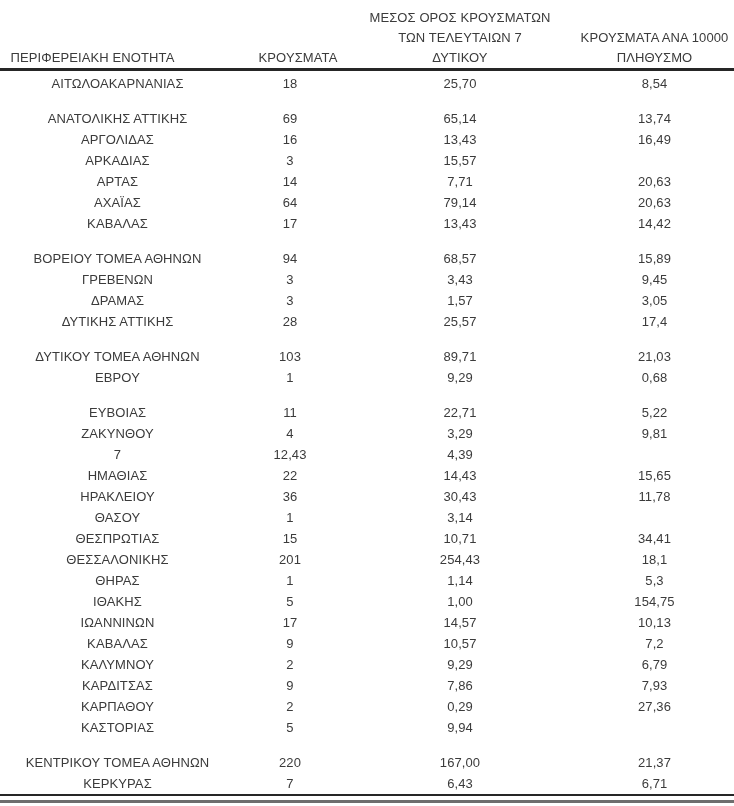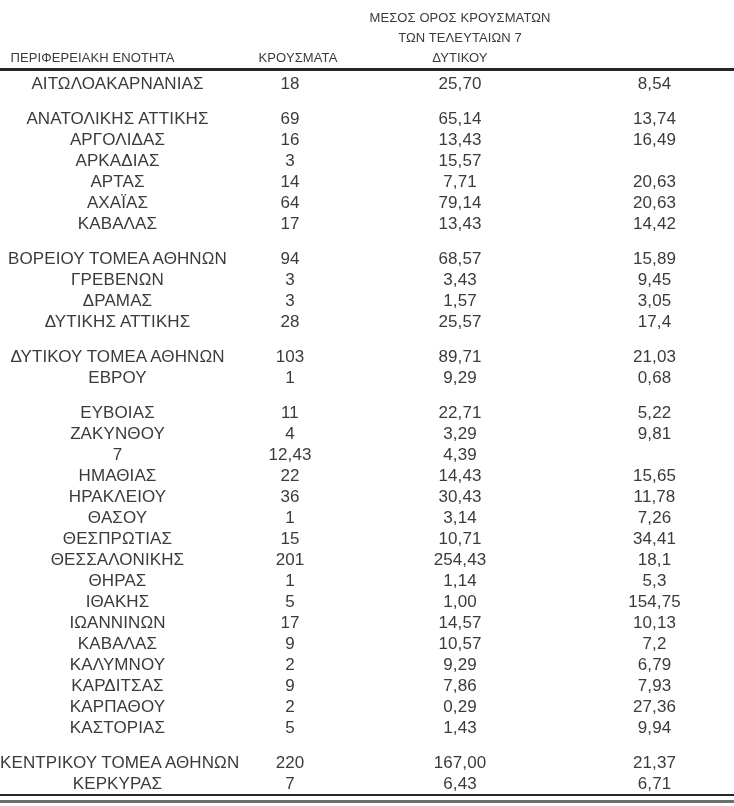--- a/index.html
+++ b/index.html
@@ -41,21 +41,21 @@
     height: 3px;
     background: var(--rule-dark, #262626);
   }
   
   .tbody { margin-top: 2px; }
   .row {
     display: grid;
     grid-template-columns: 235px 110px 230px 159px;
     height: 21px;
     line-height: 21px;
-    font-size: 17px;
+    font-size: 13px;
     letter-spacing: 0.1px;
   }
   .cell {
     text-align: center;
     white-space: nowrap;
     overflow: visible;
   }
   .spacer { height: 14px; }
   
   .bottom-rule-dark {
@@ -78,20 +78,24 @@
       <span class="hline">ΠΕΡΙΦΕΡΕΙΑΚΗ ΕΝΟΤΗΤΑ</span>
     </div>
     <div class="hcol hcol-2">
       <span class="hline">ΚΡΟΥΣΜΑΤΑ</span>
     </div>
     <div class="hcol hcol-3">
       <span class="hline">ΜΕΣΟΣ ΟΡΟΣ ΚΡΟΥΣΜΑΤΩΝ</span>
       <span class="hline">ΤΩΝ ΤΕΛΕΥΤΑΙΩΝ 7</span>
       <span class="hline">ΔΥΤΙΚΟΥ</span>
     </div>
+    <div class="hcol hcol-4">
+      <span class="hline">ΚΡΟΥΣΜΑΤΑ ΑΝΑ 10000</span>
+      <span class="hline">ΠΛΗΘΥΣΜΟ</span>
+    </div>
   </div>
 
   <div class="header-rule"></div>
 
   <div class="tbody">
       <div class="row">
         <div class="cell">ΑΙΤΩΛΟΑΚΑΡΝΑΝΙΑΣ</div>
         <div class="cell">18</div>
         <div class="cell">25,70</div>
         <div class="cell">8,54</div>
@@ -197,21 +201,20 @@
       <div class="row">
         <div class="cell">ΗΡΑΚΛΕΙΟΥ</div>
         <div class="cell">36</div>
         <div class="cell">30,43</div>
         <div class="cell">11,78</div>
       </div>
       <div class="row">
         <div class="cell">ΘΑΣΟΥ</div>
         <div class="cell">1</div>
         <div class="cell">3,14</div>
-        <div class="cell">7,26</div>
       </div>
       <div class="row">
         <div class="cell">ΘΕΣΠΡΩΤΙΑΣ</div>
         <div class="cell">15</div>
         <div class="cell">10,71</div>
         <div class="cell">34,41</div>
       </div>
       <div class="row">
         <div class="cell">ΘΕΣΣΑΛΟΝΙΚΗΣ</div>
         <div class="cell">201</div>
@@ -256,21 +259,20 @@
       </div>
       <div class="row">
         <div class="cell">ΚΑΡΠΑΘΟΥ</div>
         <div class="cell">2</div>
         <div class="cell">0,29</div>
         <div class="cell">27,36</div>
       </div>
       <div class="row">
         <div class="cell">ΚΑΣΤΟΡΙΑΣ</div>
         <div class="cell">5</div>
-        <div class="cell">1,43</div>
         <div class="cell">9,94</div>
       </div>
       <div class="spacer"></div>
       <div class="row">
         <div class="cell">ΚΕΝΤΡΙΚΟΥ ΤΟΜΕΑ ΑΘΗΝΩΝ</div>
         <div class="cell">220</div>
         <div class="cell">167,00</div>
         <div class="cell">21,37</div>
       </div>
       <div class="row">

